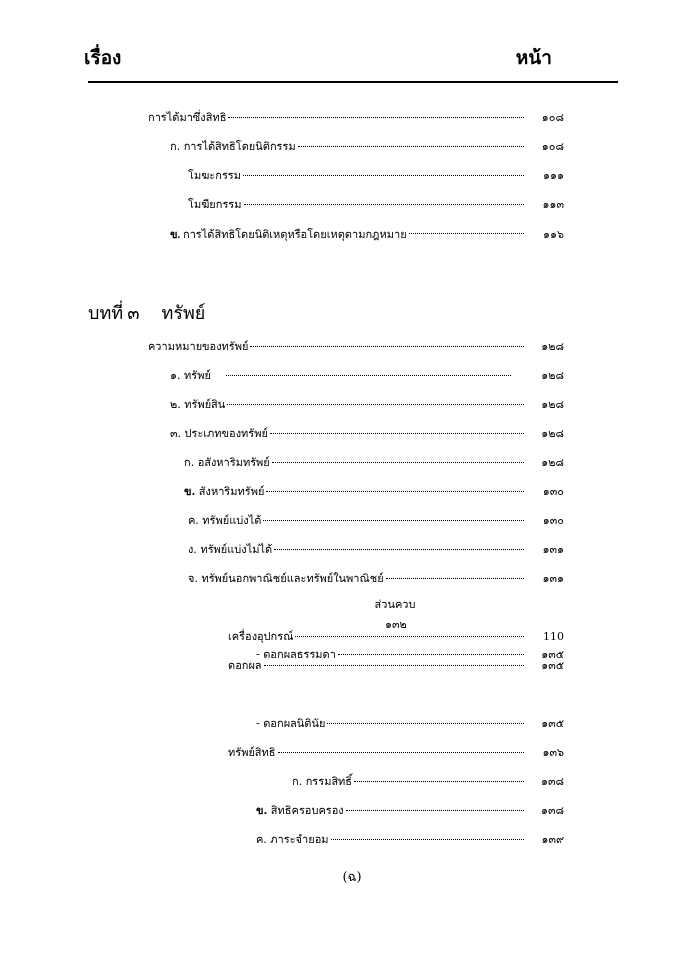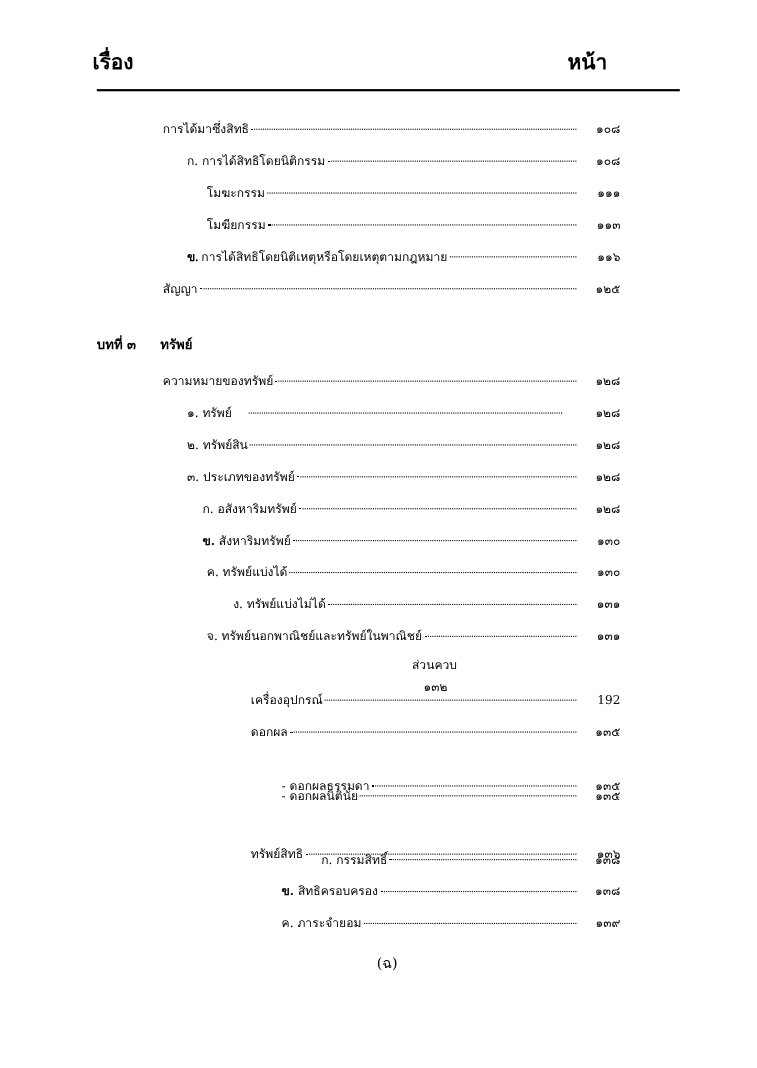--- a/index.html
+++ b/index.html
@@ -60,22 +60,22 @@
     }
     .row .pg {
       flex: 0 0 30px;
       text-align: right;
     }
     .row .b { font-weight: bold; }
     .chapter {
       position: absolute;
       left: 88px;
       top: 300px;
-      font-size: 12px;
-      font-weight: bold;
+      font-size: 18px;
+      font-weight: normal;
       line-height: 26px;
       white-space: nowrap;
     }
     .chapter .ch-num { margin-left: 4px; }
     .chapter .ch-title { margin-left: 22px; }
     .footer {
       position: absolute;
       top: 868px;
       left: 0;
       width: 688px;
@@ -113,25 +113,20 @@
   <div class="row" style="left:188px; right:52px; top:194px;">
     <span class="label">โมฆียกรรม</span>
     <span class="leader"></span>
     <span class="pg">๑๑๓</span>
   </div>
   <div class="row" style="left:170px; right:52px; top:223px;font-family:Liberation Serif, serif;">
     <span class="label"><span class="b">ข.</span> <span>การได้สิทธิโดยนิติเหตุหรือโดยเหตุตามกฎหมาย</span></span>
     <span class="leader"></span>
     <span class="pg">๑๑๖</span>
   </div>
-  <div class="row" style="left:148px; right:52px; top:252px;">
-    <span class="label">สัญญา</span>
-    <span class="leader"></span>
-    <span class="pg">๑๒๕</span>
-  </div>
 
   <div class="chapter">
     <span>บทที่</span><span class="ch-num">๓</span><span class="ch-title">ทรัพย์</span>
   </div>
 
   <div class="row" style="left:148px; right:52px; top:336px;">
     <span class="label">ความหมายของทรัพย์</span>
     <span class="leader"></span>
     <span class="pg">๑๒๘</span>
   </div>
@@ -158,56 +153,56 @@
   <div class="row" style="left:184px; right:52px; top:481px;">
     <span class="label"><span class="b">ข.</span> <span>สังหาริมทรัพย์</span></span>
     <span class="leader"></span>
     <span class="pg">๑๓๐</span>
   </div>
   <div class="row" style="left:188px; right:52px; top:510px;">
     <span class="label"><span>ค.</span> <span>ทรัพย์แบ่งได้</span></span>
     <span class="leader"></span>
     <span class="pg">๑๓๐</span>
   </div>
-  <div class="row" style="left:188px; right:52px; top:539px;margin-left:24px;">
+  <div class="row" style="left:188px; right:52px; top:539px;">
     <span class="label"><span>ง.</span> <span>ทรัพย์แบ่งไม่ได้</span></span>
     <span class="leader"></span>
     <span class="pg">๑๓๑</span>
   </div>
   <div class="row" style="left:188px; right:52px; top:568px;">
     <span class="label"><span>จ.</span> <span>ทรัพย์นอกพาณิชย์และทรัพย์ในพาณิชย์</span></span>
     <span class="leader"></span>
     <span class="pg">๑๓๑</span>
   </div>
   <div class="row" style="left:228px; right:52px; top:597px;flex-direction:column;">
     <span class="label">ส่วนควบ</span>
     <span class="leader"></span>
     <span class="pg">๑๓๒</span>
   </div>
   <div class="row" style="left:228px; right:52px; top:626px;">
     <span class="label">เครื่องอุปกรณ์</span>
     <span class="leader"></span>
-    <span class="pg">192</span>
+    <span class="pg">110</span>
   </div>
   <div class="row" style="left:228px; right:52px; top:655px;">
     <span class="label">ดอกผล</span>
     <span class="leader"></span>
     <span class="pg">๑๓๕</span>
   </div>
-  <div class="row" style="left:256px; right:52px; top:704px;">
+  <div class="row" style="left:256px; right:52px; top:644px;">
     <span class="label"><span>-</span> <span>ดอกผลธรรมดา</span></span>
     <span class="leader"></span>
     <span class="pg">๑๓๕</span>
   </div>
   <div class="row" style="left:256px; right:52px; top:713px;">
     <span class="label"><span>-</span> <span>ดอกผลนิตินัย</span></span>
     <span class="leader"></span>
     <span class="pg">๑๓๕</span>
   </div>
-  <div class="row" style="left:228px; right:52px; top:742px;margin-top:24px;">
+  <div class="row" style="left:228px; right:52px; top:742px;">
     <span class="label">ทรัพย์สิทธิ</span>
     <span class="leader"></span>
     <span class="pg">๑๓๖</span>
   </div>
   <div class="row" style="left:256px; right:52px; top:771px;margin-left:36px;">
     <span class="label"><span>ก.</span> <span>กรรมสิทธิ์</span></span>
     <span class="leader"></span>
     <span class="pg">๑๓๘</span>
   </div>
   <div class="row" style="left:256px; right:52px; top:800px;">

